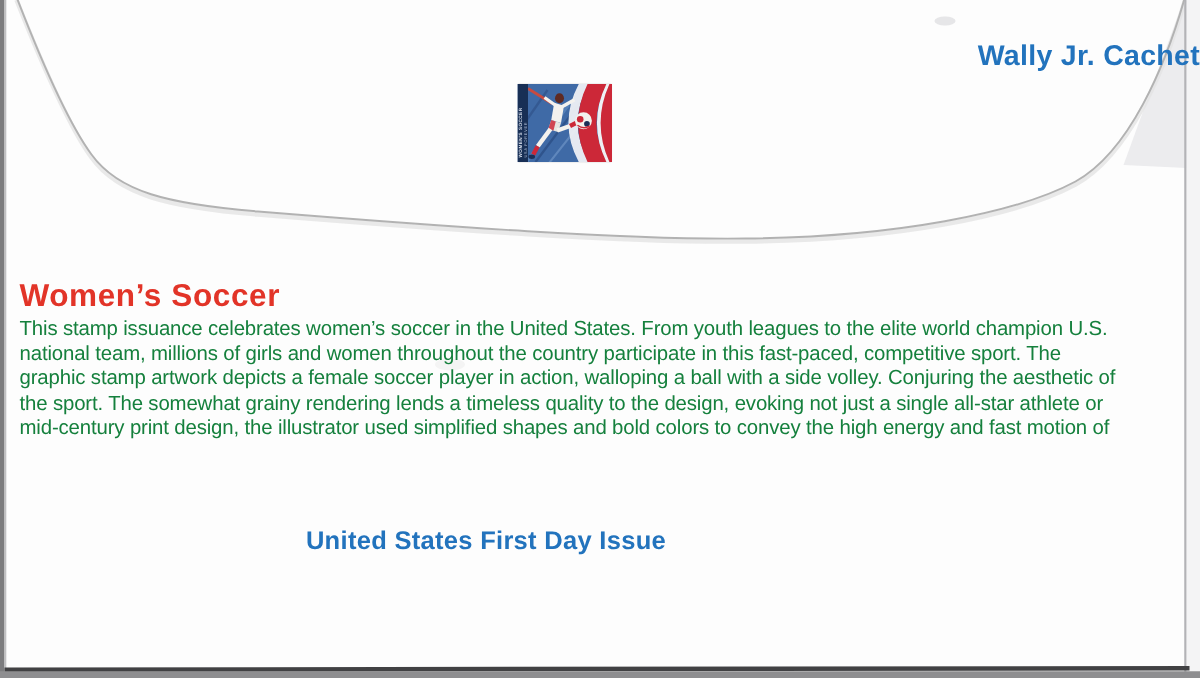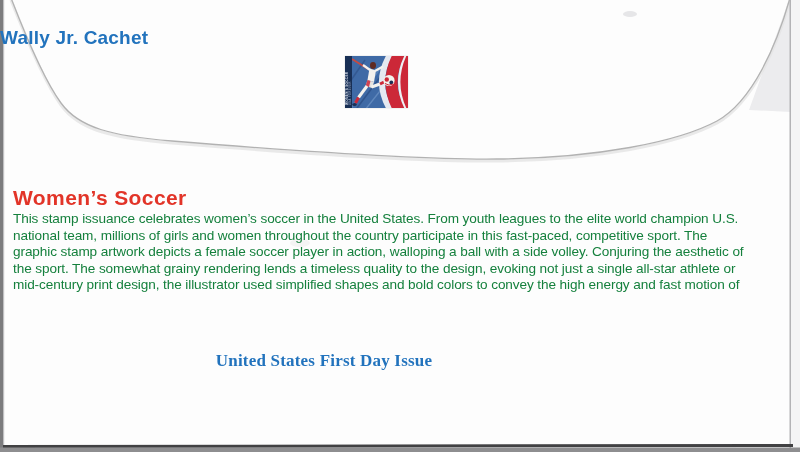--- a/index.html
+++ b/index.html
@@ -3,36 +3,36 @@
 <meta charset="utf-8">
 <style>
   html,body{margin:0;padding:0;}
   .stage{
     position:relative;width:800px;height:452px;overflow:hidden;
     background:#f4f4f5;
     font-family:"Liberation Sans", sans-serif;
   }
   .bg-svg{position:absolute;left:0;top:0;width:800px;height:452px;display:block;}
   .title{
-    position:absolute;left:0;top:27px;width:800px;text-align:left;
+    position:absolute;left:0;top:27px;width:800px;text-align:right;
     color:#2273bd;font-size:19px;font-weight:bold;letter-spacing:.2px;
   }
   .stamp{position:absolute;left:345px;top:56px;width:63px;height:52px;box-shadow:0 0 1px rgba(0,0,0,.25);}
   .heading{
     position:absolute;left:13px;top:186px;
     color:#e23428;font-size:21px;font-weight:bold;letter-spacing:.4px;
   }
   .body-text{
     position:absolute;left:13px;top:211px;width:780px;
     color:#15803d;font-size:13.6px;line-height:16.5px;letter-spacing:-0.1px;
   }
   .body-text .line{white-space:nowrap;}
   .footer{
     position:absolute;left:0;top:351px;width:648px;text-align:center;
-    color:#2273bd;font-size:17px;font-weight:bold;letter-spacing:.2px;font-family:Liberation Serif, serif;
+    color:#2273bd;font-size:17px;font-weight:bold;letter-spacing:.2px;
   }
 </style>
 </head>
 <body>
 
 <div class="stage">
 
   <svg class="bg-svg" viewBox="0 0 800 452">
 
     <rect x="0" y="0" width="800" height="452" fill="#fdfdfd"></rect>

